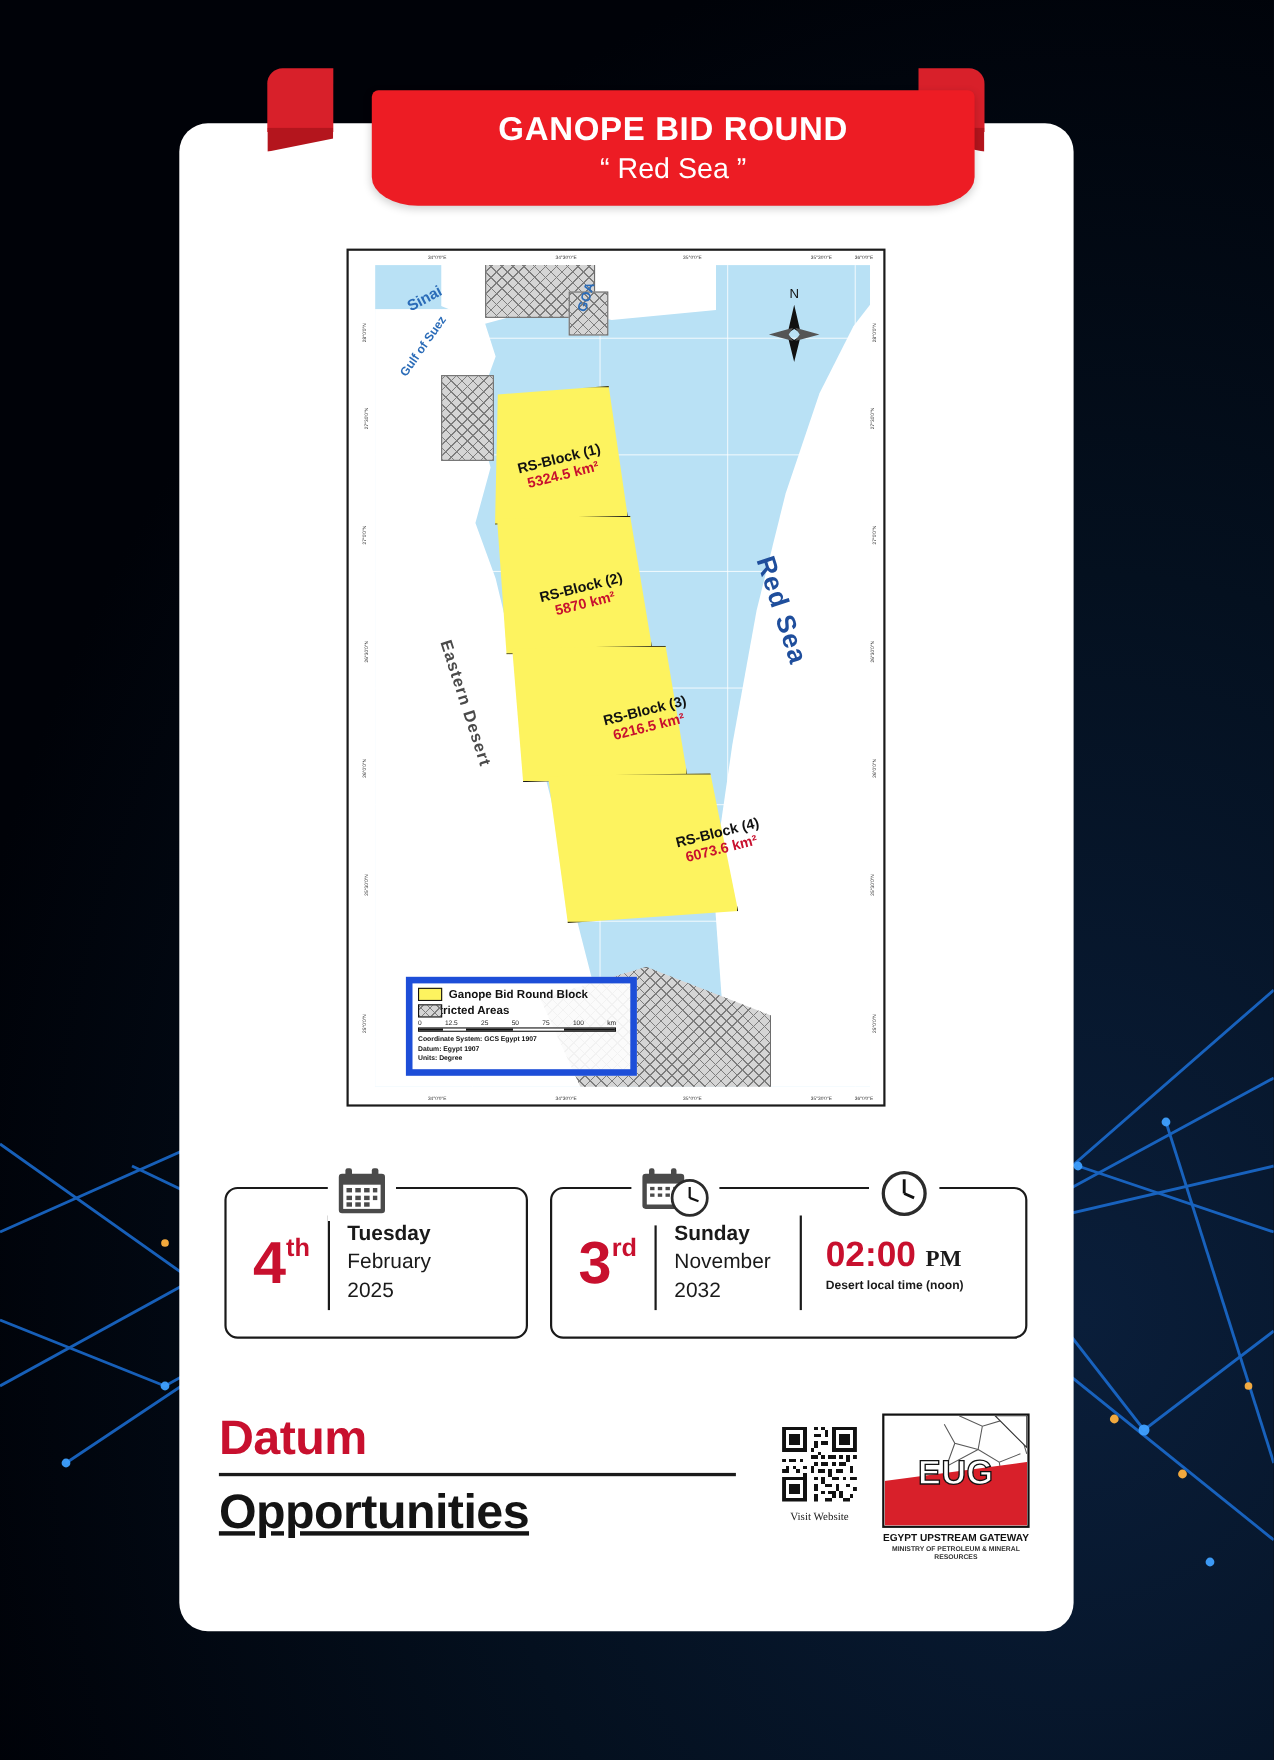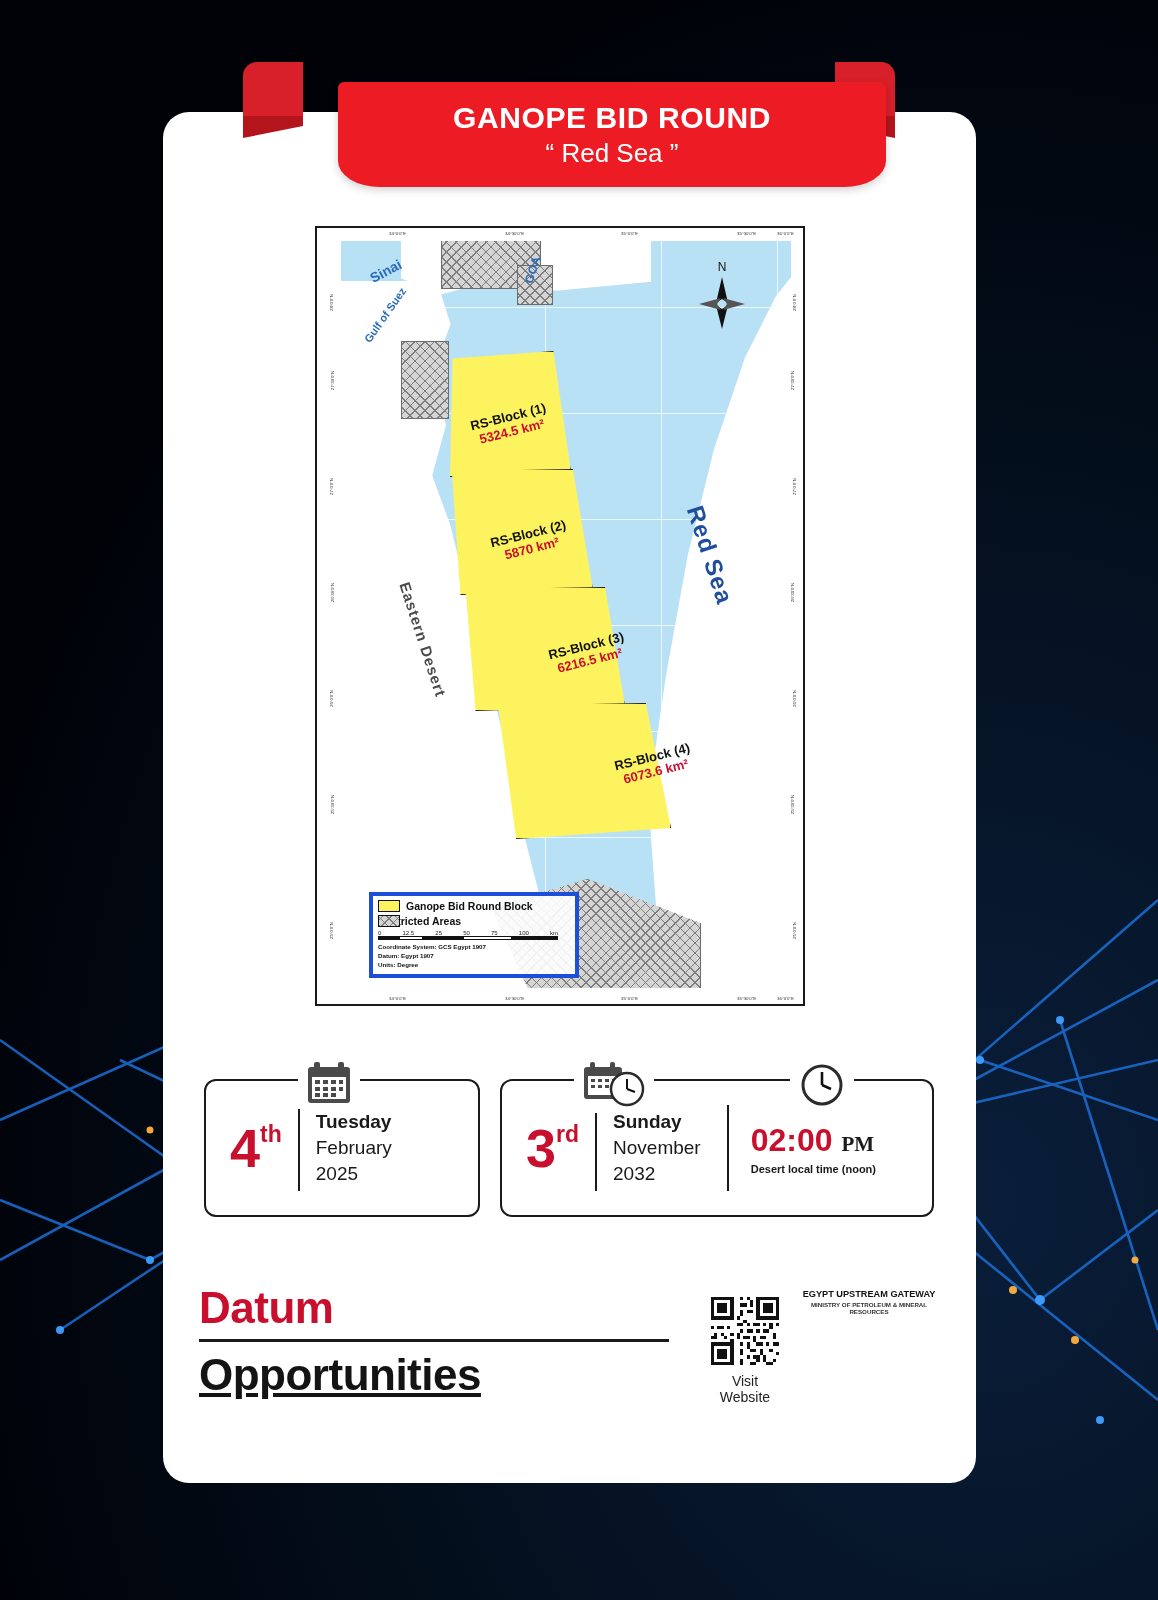--- a/index.html
+++ b/index.html
@@ -96,21 +96,21 @@
   .sinai { color: #2b6cb8; font-size: 14px; transform: rotate(-28deg); }
   .goa { color: #2b6cb8; font-size: 12px; transform: rotate(-72deg); }
 
   .tick { position: absolute; font-size: 4.4px; color: #333; }
   .tick.v { transform: rotate(-90deg); transform-origin: center; }
 
   .compass { position: absolute; right: 42px; top: 18px; width: 54px; height: 74px; }
 
   .legend {
     position: absolute; left: 28px; bottom: 10px; width: 210px;
-    background: rgba(255,255,255,.9); border: 4px solid #1d4ed8; padding: 4px 5px;
+    background: rgba(255,255,255,.9); border: 6px solid #1d4ed8; padding: 4px 5px;
   }
   .legend-row { display: flex; align-items: center; gap: 6px; margin-bottom: 3px; }
   .legend-row span { font-size: 10.5px; font-weight: bold; color: #111; }
   .sw { width: 22px; height: 12px; border: 1px solid #111; }
   .sw.yellow { background: #fdf35f; }
   .sw.hatch {
     background-color: #d5d5d5;
     background-image: repeating-linear-gradient(45deg, #7d7d7d 0 1px, transparent 1px 6px),
                       repeating-linear-gradient(-45deg, #7d7d7d 0 1px, transparent 1px 6px);
   }
@@ -135,21 +135,21 @@
   .tznote { font-size: 11px; font-weight: bold; color: #1a1a1a; margin-top: 4px; }
 
   
   .footer { position: absolute; left: 199px; top: 1283px; width: 740px; height: 140px; }
   .f-egypt { font-size: 44px; font-weight: bold; color: #c8102e; letter-spacing: -.5px; }
   .f-rule { width: 470px; height: 3px; background: #1a1a1a; margin: 6px 0 8px; }
   .f-opp { font-size: 44px; font-weight: bold; color: #141414; letter-spacing: -.5px; text-decoration: underline; }
 
   .qr { position: absolute; left: 510px; top: 14px; width: 72px; text-align: center; }
   .qr-img { width: 68px; height: 68px; }
-  .qr-cap { font-size: 14px; color: #222; margin-top: 4px; }
+  .qr-cap { font-size: 10px; color: #222; margin-top: 4px; font-family: Liberation Serif, serif; }
 
   .eug { position: absolute; left: 600px; top: 2px; width: 140px; text-align: center; }
   .eug-box { width: 134px; height: 104px; border: 2px solid #111; background: #fff; position: relative; overflow: hidden; margin: 0 auto; }
   .eug-red { position: absolute; left: 0; bottom: 0; width: 100%; height: 58%; background: #d8202a;
              clip-path: polygon(0 30%, 100% 0, 100% 100%, 0 100%); }
   .eug-txt { position: absolute; left: 0; right: 0; top: 34px; font-size: 31px; font-weight: bold; color: #fff;
              -webkit-text-stroke: 1.2px #111; letter-spacing: .5px; }
   .eug-l1 { font-size: 9.2px; font-weight: bold; color: #111; margin-top: 4px; }
   .eug-l2 { font-size: 6.2px; font-weight: bold; color: #333; margin-top: 2px; }
 </style>
@@ -475,18 +475,32 @@
           <rect x="14" y="19" width="1" height="1"></rect>
             <rect x="17" y="20" width="2" height="1"></rect>
           <rect x="8" y="6" width="1" height="1"></rect>
             <rect x="10" y="7" width="1" height="1"></rect>
         </g>
       </svg>
       <div class="qr-cap">Visit Website</div>
     </div>
 
     <div class="eug">
+      <div class="eug-box">
+        <svg viewBox="0 0 134 104" style="position:absolute;inset:0;width:100%;height:100%;">
+          <g stroke="#2f2f2f" stroke-width="1" fill="none" opacity=".8">
+            <path d="M70 0 L92 10 L112 4 L128 16 L134 36"></path>
+            <path d="M92 10 L88 32 L108 44 L128 36"></path>
+            <path d="M88 32 L66 26 L56 8"></path>
+            <path d="M108 44 L112 68 L132 78"></path>
+            <path d="M66 26 L58 48 L88 32"></path>
+          </g>
+          <polygon points="104,0 134,0 134,30" fill="#ffffff" stroke="#2f2f2f"></polygon>
+        </svg>
+        <div class="eug-red"></div>
+        <div class="eug-txt">EUG</div>
+      </div>
       <div class="eug-l1">EGYPT UPSTREAM GATEWAY</div>
       <div class="eug-l2">MINISTRY OF PETROLEUM &amp; MINERAL RESOURCES</div>
     </div>
   </div>
 
 </div>
 
 </body></html>

